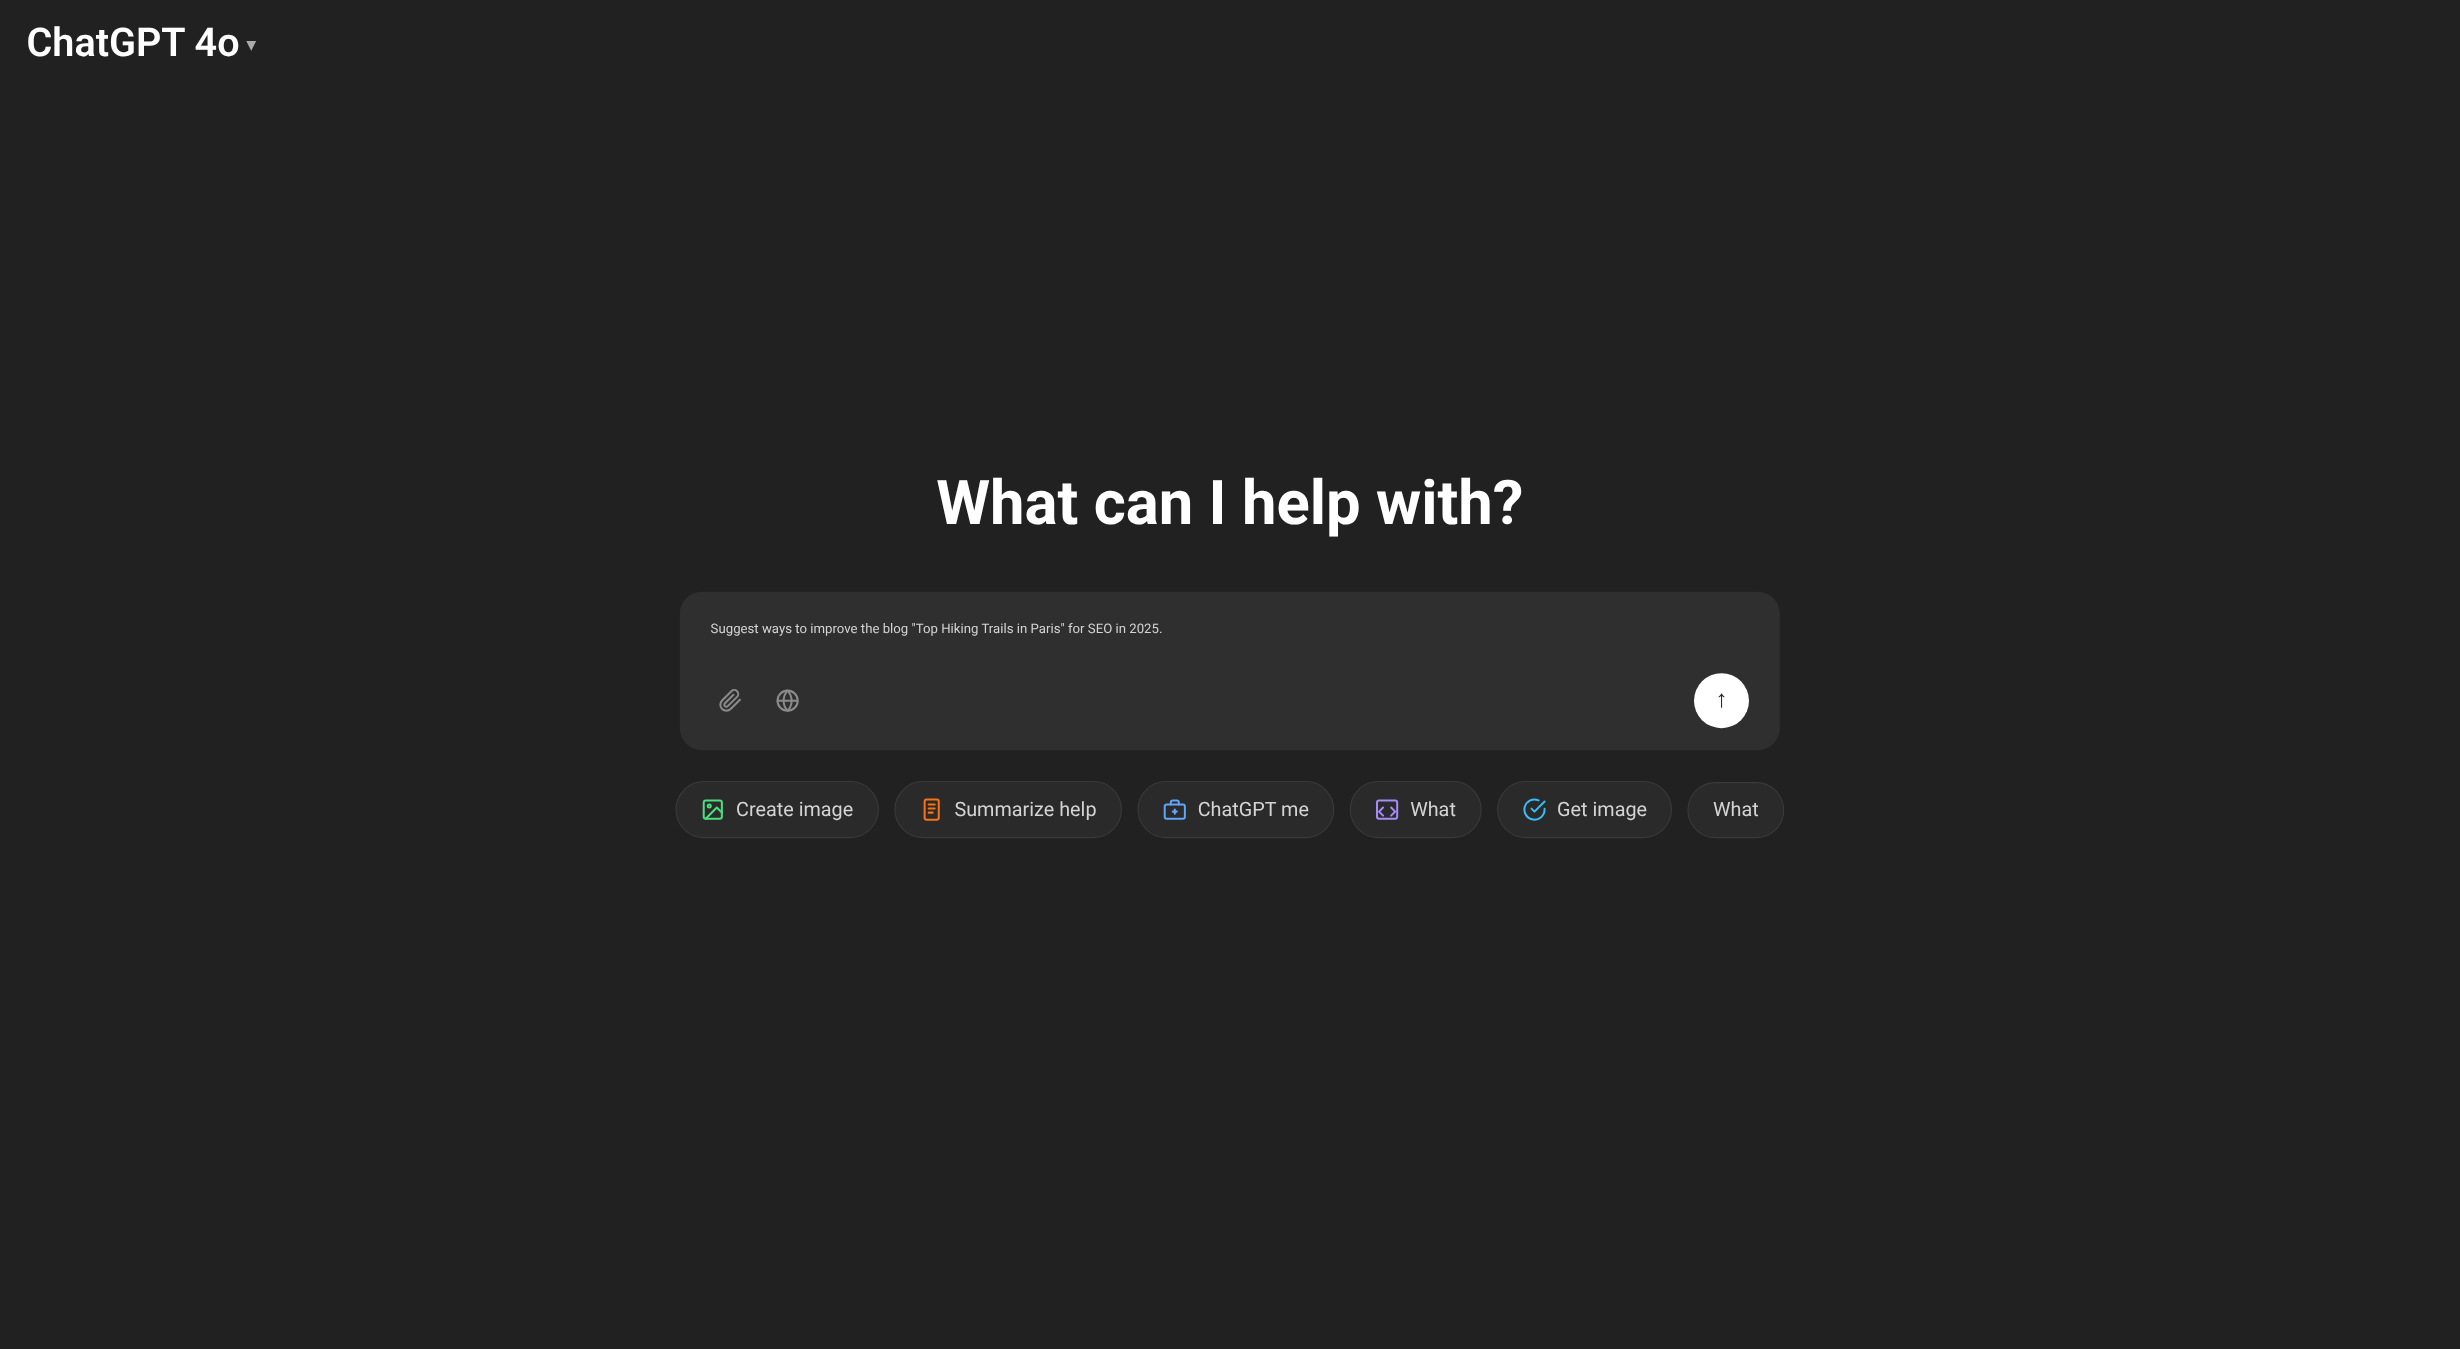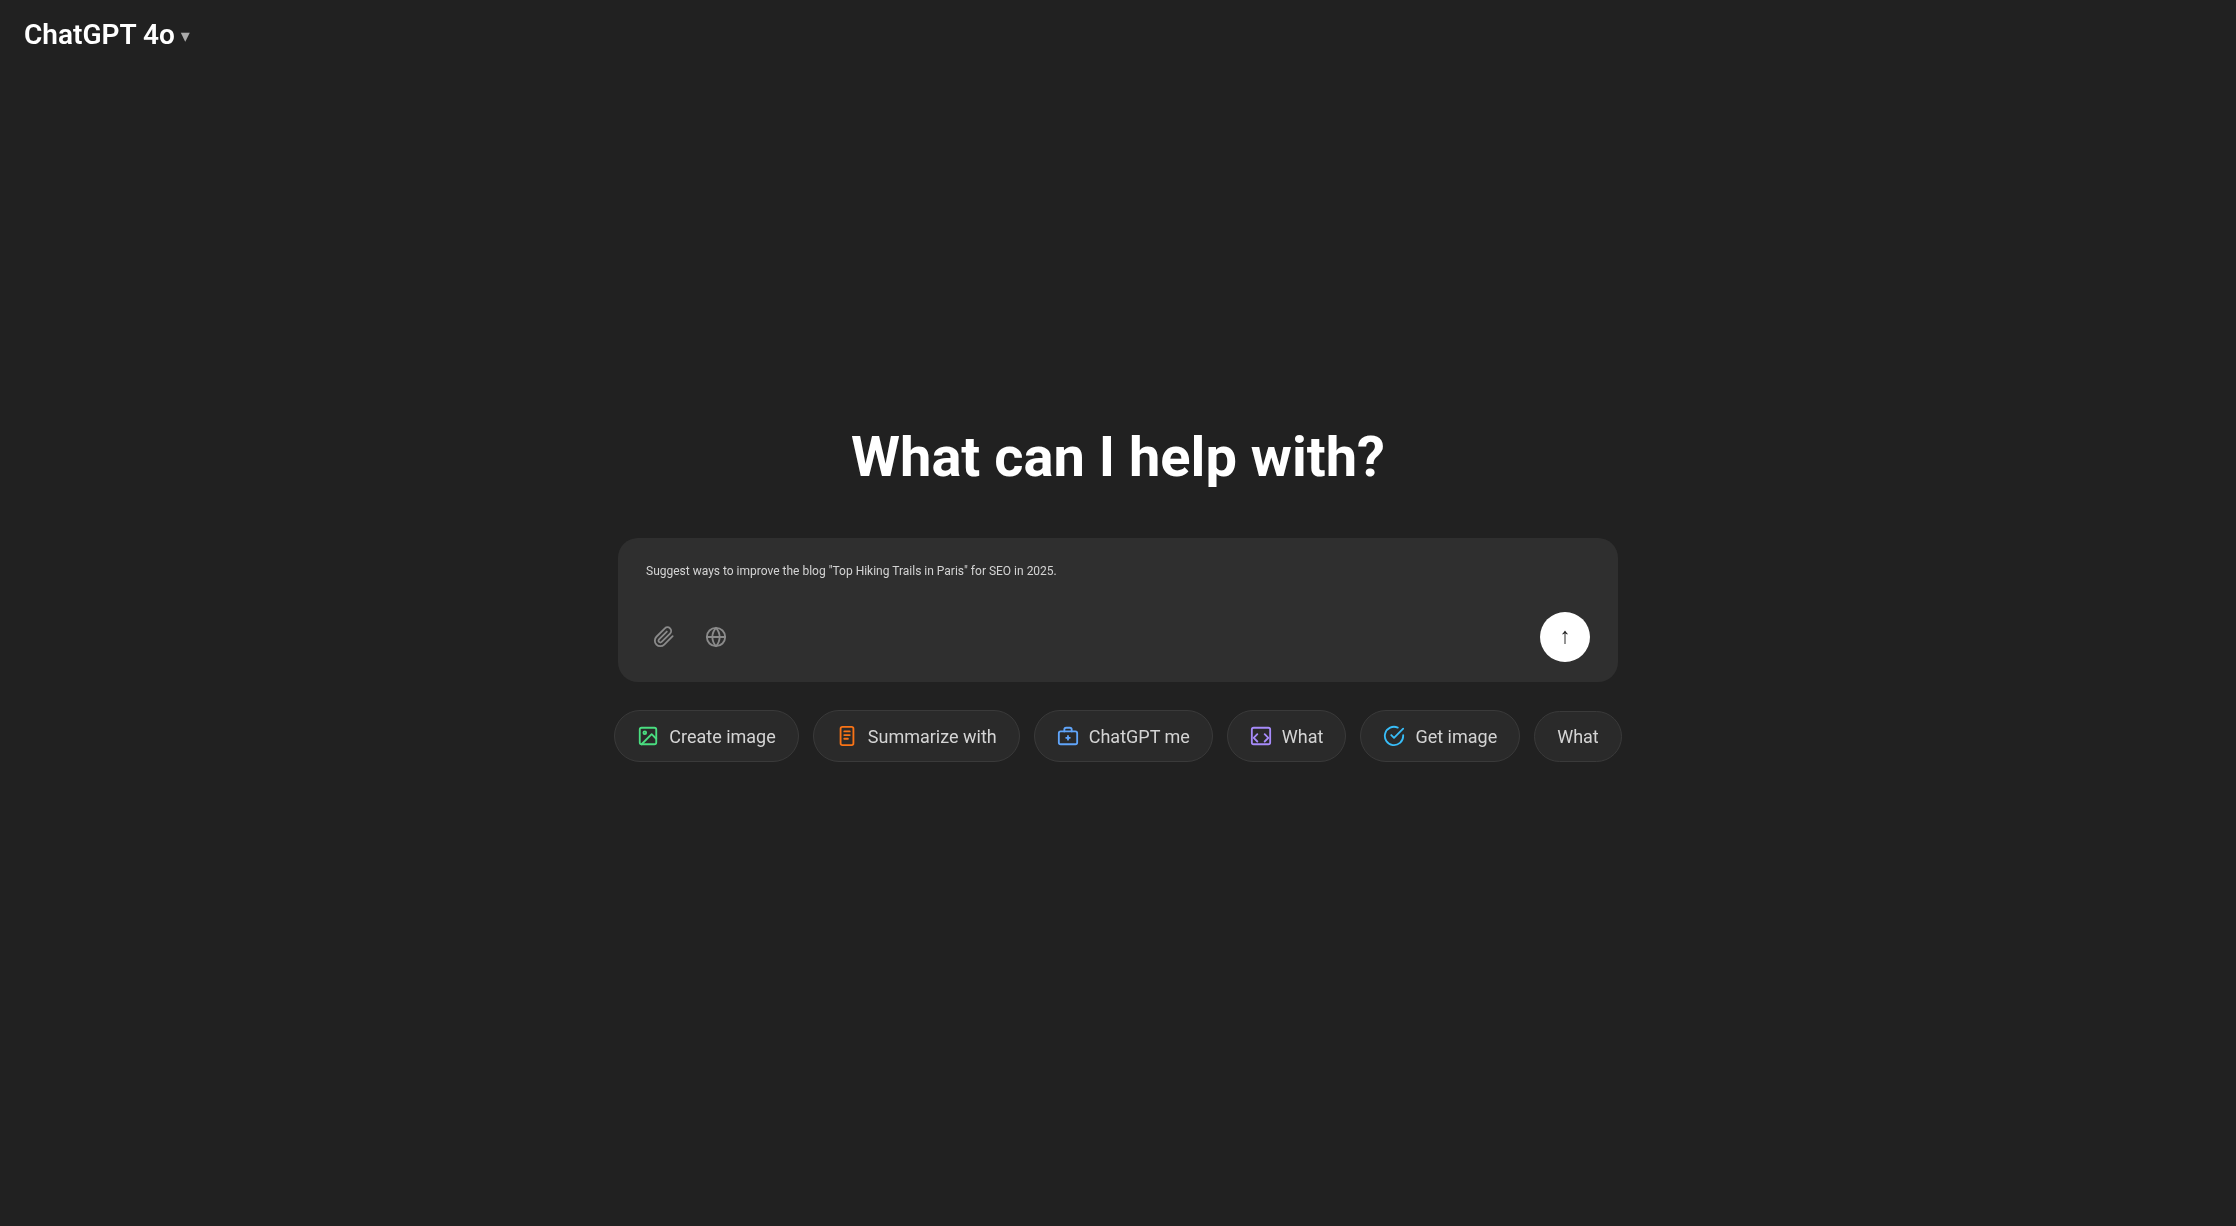--- a/index.html
+++ b/index.html
@@ -24,21 +24,21 @@
       top: 0;
       left: 0;
       padding: 18px 24px;
       display: flex;
       align-items: center;
       gap: 6px;
       cursor: pointer;
     }
 
     .header-title {
-      font-size: 28px;
+      font-size: 36px;
       font-weight: 600;
       color: #ffffff;
     }
 
     .header-chevron {
       font-size: 18px;
       color: #aaaaaa;
       margin-top: 2px;
     }
 
@@ -220,21 +220,21 @@
 
     <div class="quick-btn">
       <span class="quick-btn-icon icon-summarize">
         <svg viewBox="0 0 24 24" fill="none" stroke="currentColor" stroke-width="2" stroke-linecap="round" stroke-linejoin="round">
           <rect x="5" y="2" width="14" height="20" rx="2"></rect>
             <line x1="9" y1="7" x2="15" y2="7"></line>
             <line x1="9" y1="11" x2="15" y2="11"></line>
             <line x1="9" y1="15" x2="13" y2="15"></line>
         </svg>
       </span>
-      <span>Summarize with</span>
+      <span>Summarize help</span>
     </div>
 
     <div class="quick-btn">
       <span class="quick-btn-icon icon-surprise">
         <svg viewBox="0 0 24 24" fill="none" stroke="currentColor" stroke-width="2" stroke-linecap="round" stroke-linejoin="round">
           <rect x="2" y="7" width="20" height="14" rx="2"></rect>
             <path d="M16 7V5a2 2 0 00-2-2h-4a2 2 0 00-2 2v2"></path>
             <line x1="12" y1="12" x2="12" y2="16"></line>
             <line x1="10" y1="14" x2="14" y2="14"></line>
         </svg>

